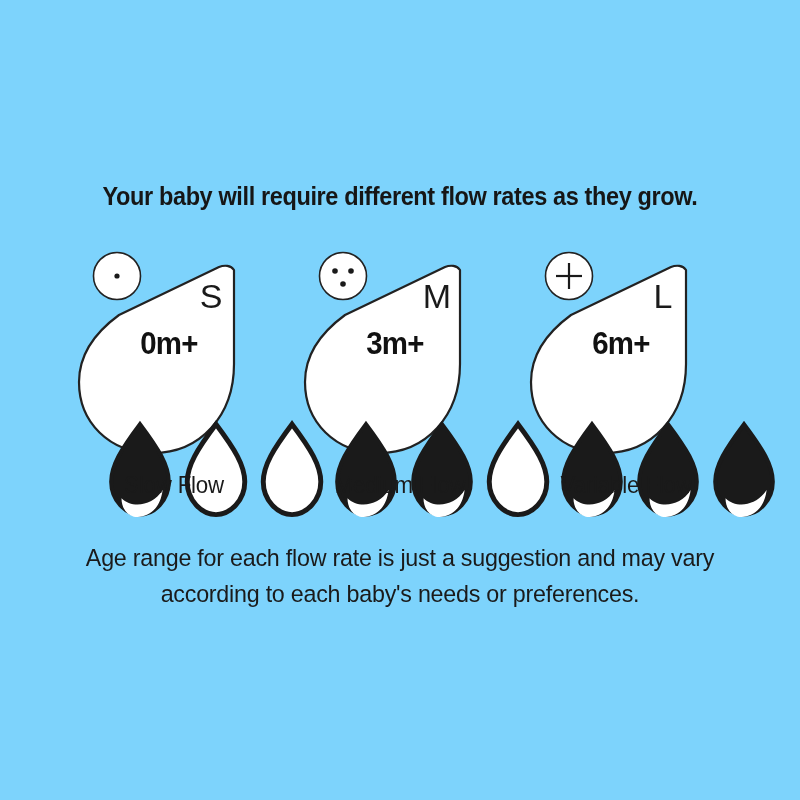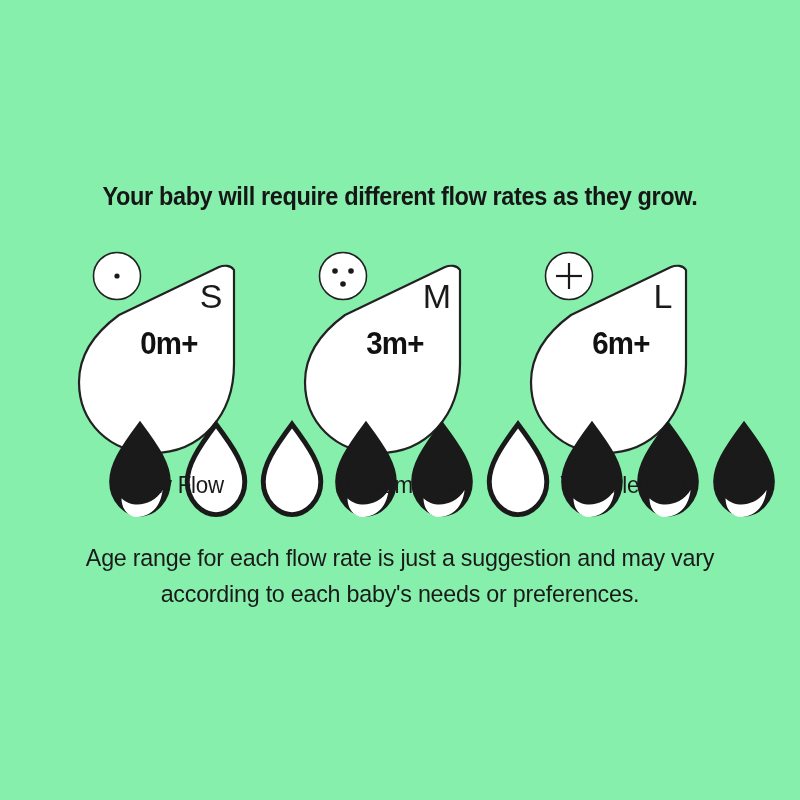--- a/index.html
+++ b/index.html
@@ -12,21 +12,21 @@
     height: 800px;
     font-family: "Liberation Sans", sans-serif;
     color: #1a1a1a;
     overflow: hidden;
     position: relative;
   }
 
   .page {
     position: absolute;
     inset: 0;
-    background: #86efac;
+    background: #7dd3fc;
   }
 
   
   .headline {
     position: absolute;
     top: 182px;
     left: 0;
     width: 800px;
     text-align: center;
     font-size: 25px;

